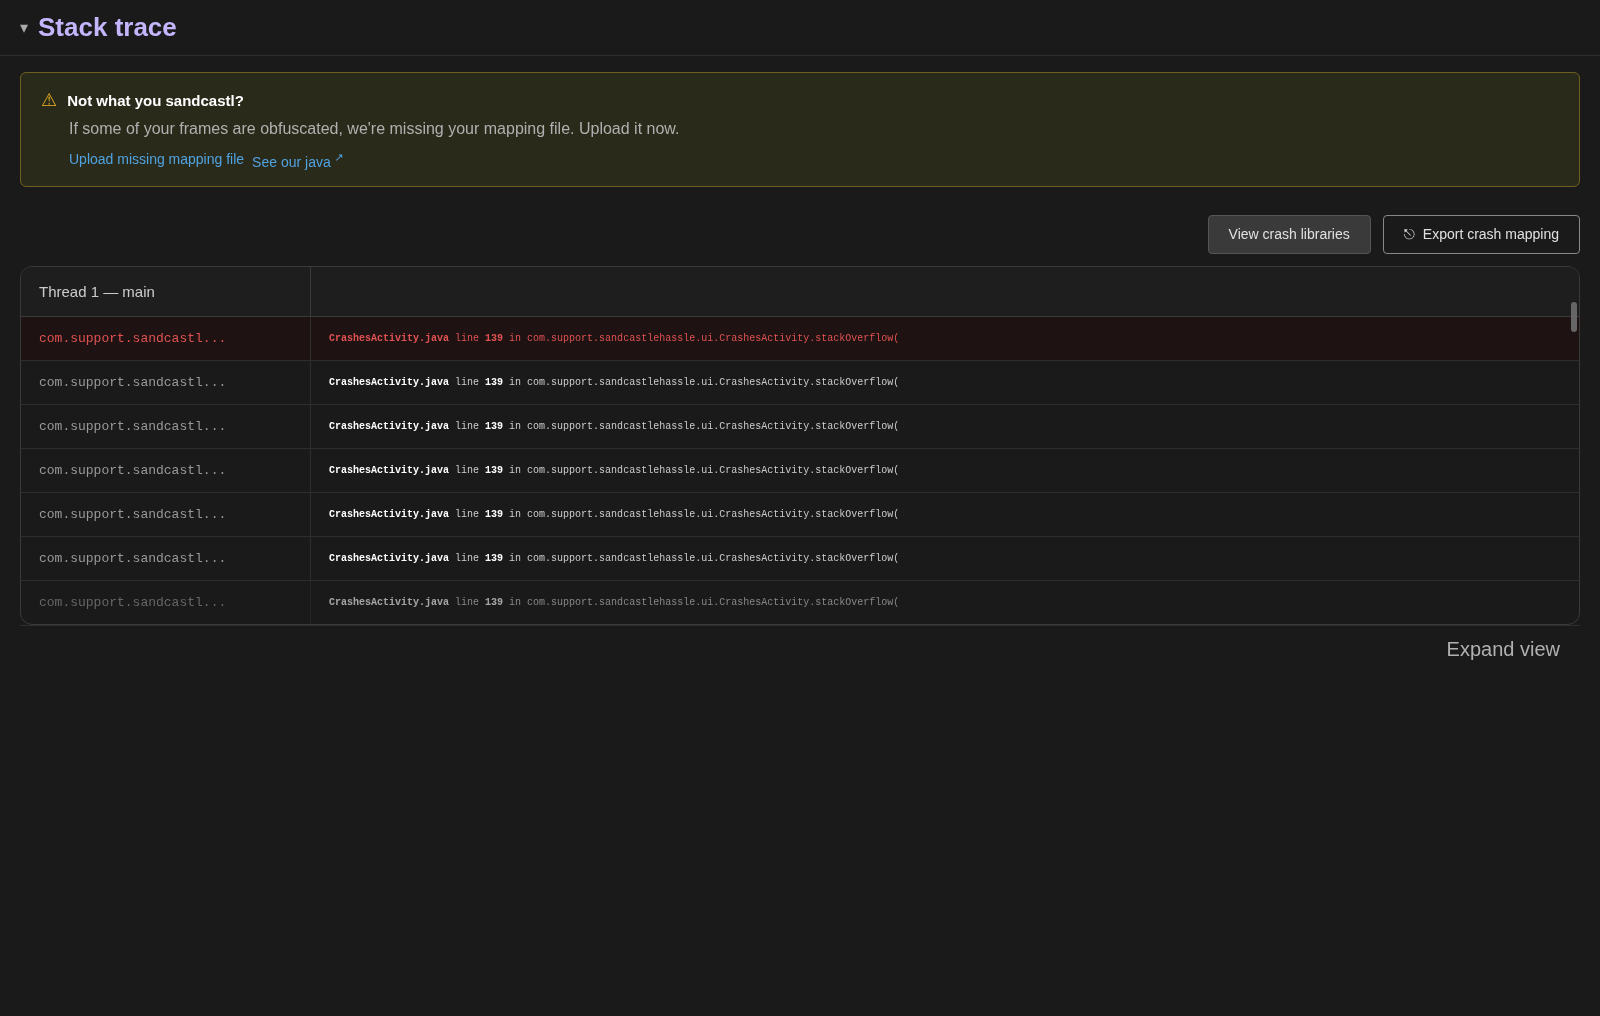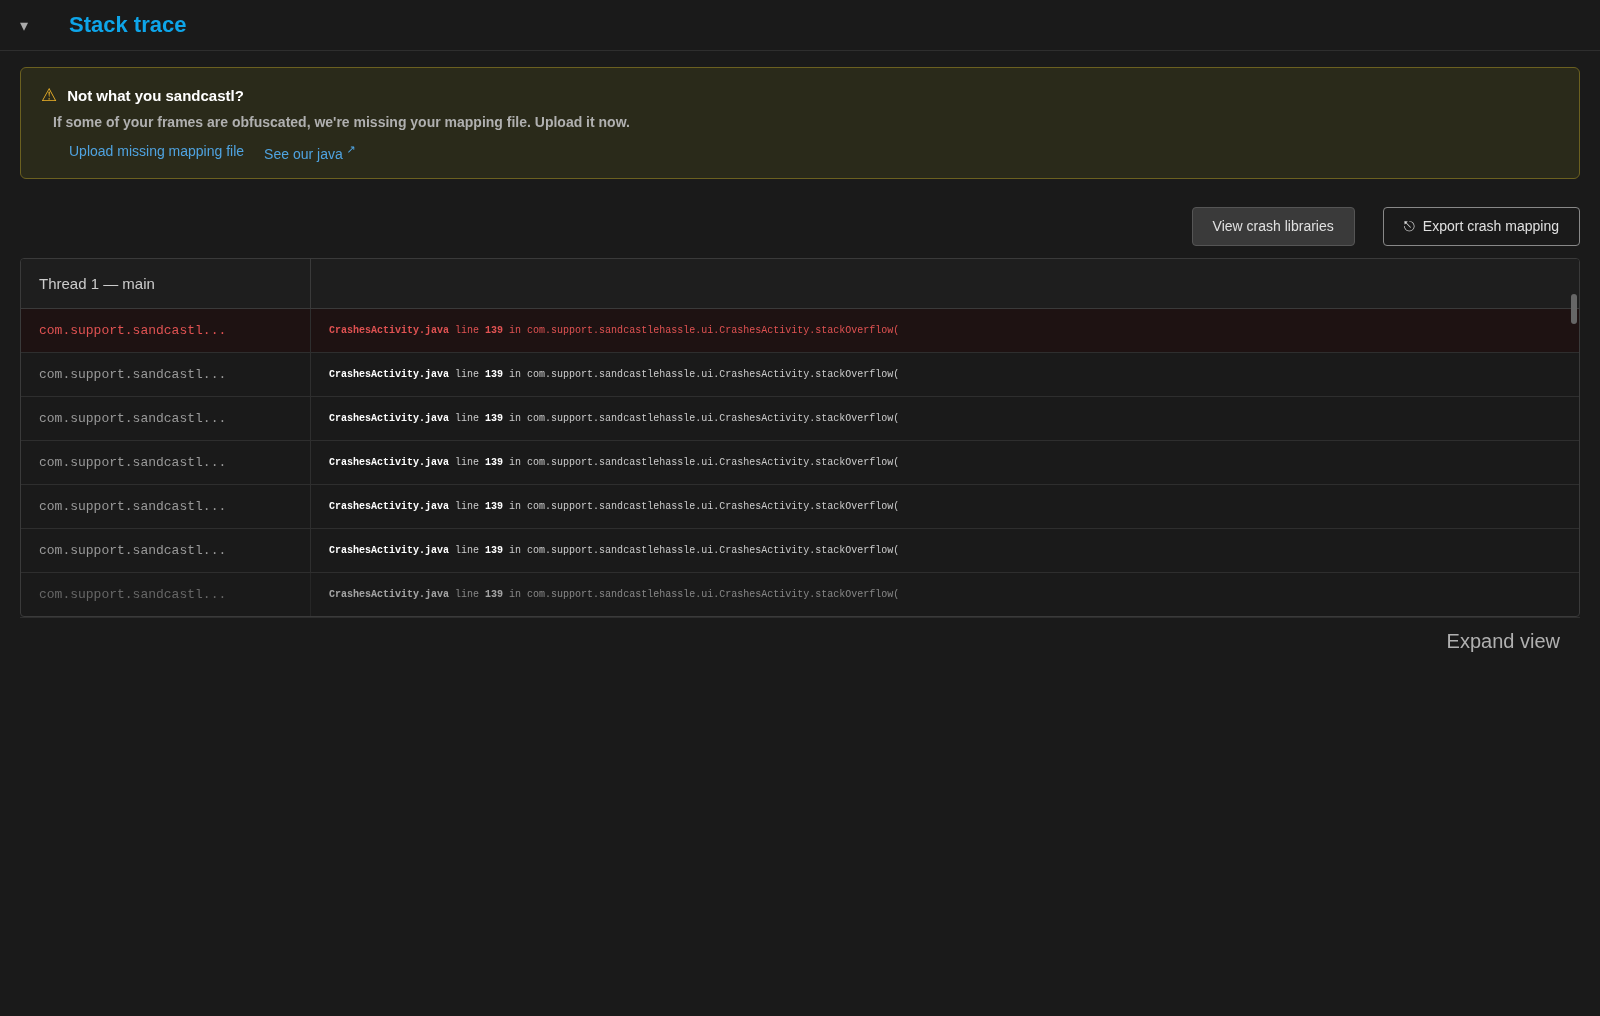--- a/index.html
+++ b/index.html
@@ -21,24 +21,23 @@
     }
 
     .chevron-icon {
       color: #aaa;
       margin-right: 10px;
       font-size: 16px;
       cursor: pointer;
     }
 
     .stack-trace-title {
-      font-size: 22px;
+      font-size: 26px;
       font-weight: 700;
-      color: #0ea5e9;
-      margin-left: 31px;
+      color: #c4b5fd;
     }
 
     .warning-banner {
       margin: 16px 20px;
       background: #2a2a1a;
       border: 1px solid #6b6020;
       border-radius: 6px;
       padding: 16px 20px;
     }
 
@@ -56,49 +55,48 @@
     }
 
     .warning-title {
       font-weight: 700;
       font-size: 15px;
       color: #ffffff;
     }
 
     .warning-description {
       color: #b0b0b0;
-      margin-left: 12px;
+      margin-left: 28px;
       margin-bottom: 10px;
-      font-size: 14px;
+      font-size: 16px;
       line-height: 1.5;
-      font-weight: bold;
     }
 
     .warning-links {
       margin-left: 28px;
       display: flex;
-      gap: 20px;
+      gap: 8px;
     }
 
     .warning-link {
       color: #4fa3e0;
       text-decoration: none;
       font-size: 14px;
       cursor: pointer;
     }
 
     .external-icon {
       font-size: 11px;
       vertical-align: super;
     }
 
     .toolbar {
       display: flex;
       justify-content: flex-end;
-      gap: 28px;
+      gap: 12px;
       padding: 12px 20px;
     }
 
     .btn-secondary {
       background: #3a3a3a;
       color: #e0e0e0;
       border: 1px solid #555;
       border-radius: 4px;
       padding: 10px 20px;
       font-size: 14px;
@@ -116,21 +114,21 @@
       cursor: pointer;
       font-weight: 500;
       display: flex;
       align-items: center;
       gap: 8px;
     }
 
     .stack-table-container {
       margin: 0 20px;
       border: 1px solid #3a3a3a;
-      border-radius: 4px;
+      border-radius: 12px;
       overflow: hidden;
       position: relative;
     }
 
     .thread-header-row {
       display: flex;
       background: #1e1e1e;
       border-bottom: 1px solid #3a3a3a;
     }
 

